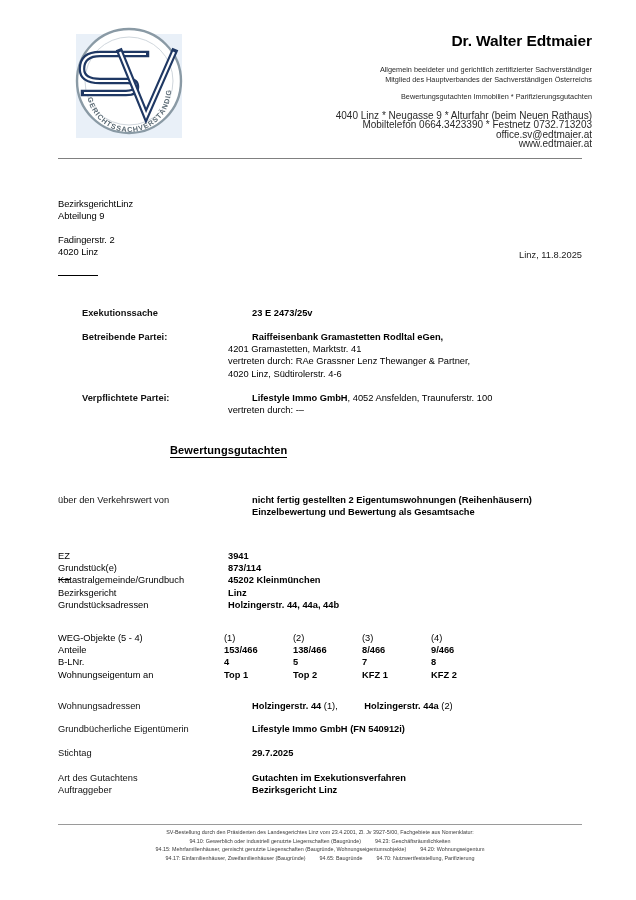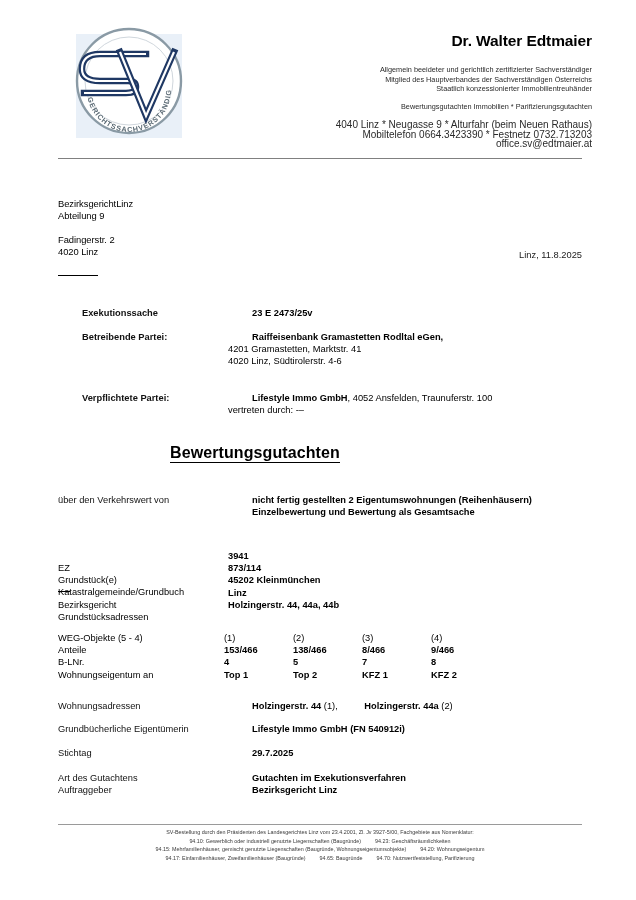--- a/index.html
+++ b/index.html
@@ -124,40 +124,40 @@
   }
   .b { font-weight: bold; margin-left: 24px; }
   .lbl.b { font-weight: bold; }
 
   
   .doc-title {
     position: absolute;
     left: 170px;
     top: 444px;
     width: 400px;
-    font-size: 16px;
+    font-size: 11px;
     font-weight: bold;
     letter-spacing: 0.1px;
   }
   .doc-title span {
     border-bottom: 1.4px solid #000;
     padding-bottom: 1px;
   }
 
   
   .datablock {
     position: absolute;
     left: 58px;
     width: 530px;
     font-size: 9.3px;
     line-height: 12.2px;
   }
   .dl-row { position: relative; height: 12.2px; }
   .dl-row .lbl {
-    position: absolute; left: 0; top: 12px; width: 170px;
+    position: absolute; left: 0; top: 0; width: 170px;
   }
   .dl-row .val {
     position: absolute; left: 170px; top: 0; font-weight: bold;
   }
 
   
   .wegtable {
     position: absolute;
     left: 58px;
     top: 632px;
@@ -219,27 +219,27 @@
         <text font-family="Liberation Sans, sans-serif" font-size="7.2" font-weight="bold" fill="#5c6b75" letter-spacing="0.9">
           <textPath href="#arcpath" startOffset="6%">GERICHTSSACHVERSTÄNDIGE</textPath>
         </text>
       </svg>
     </div>
 
     <div class="hdr-text">
       <div class="hdr-name">Dr. Walter Edtmaier</div>
       <div class="hdr-sub">Allgemein beeideter und gerichtlich zertifizierter Sachverständiger</div>
       <div class="hdr-sub">Mitglied des Hauptverbandes der Sachverständigen Österreichs</div>
-      <div class="hdr-sub">Staatlich konzessionierter Immobilientreuhänder</div>
       <div class="hdr-gap"></div>
       <div class="hdr-serv">Bewertungsgutachten Immobilien * Parifizierungsgutachten</div>
       <div class="hdr-gap2"></div>
       <div class="hdr-contact">4040 Linz * Neugasse 9 * Alturfahr (beim Neuen Rathaus)</div>
       <div class="hdr-contact">Mobiltelefon 0664.3423390 * Festnetz 0732.713203</div>
       <div class="hdr-contact">office.sv@edtmaier.at</div>
+      <div class="hdr-contact">www.edtmaier.at</div>
     </div>
 
     <div class="hdr-rule"></div>
   </div>
 
   <div class="recipient">
     <div>BezirksgerichtLinz</div>
     <div>Abteilung 9</div>
     <div class="blank"></div>
     <div>Fadingerstr. 2</div>
@@ -251,20 +251,21 @@
   <div class="row" style="top:307px;">
     <div class="lbl b">Exekutionssache</div>
     <div class="val b">23 E 2473/25v</div>
   </div>
 
   <div class="row" style="top:331px;">
     <div class="lbl b">Betreibende Partei:</div>
     <div class="val">
       <div class="b">Raiffeisenbank Gramastetten Rodltal eGen,</div>
       <div>4201 Gramastetten, Marktstr. 41</div>
+      <div>vertreten durch: RAe Grassner Lenz Thewanger &amp; Partner,</div>
       <div>4020 Linz, Südtirolerstr. 4-6</div>
     </div>
   </div>
 
   <div class="row" style="top:392px;">
     <div class="lbl b">Verpflichtete Partei:</div>
     <div class="val">
       <div><span class="b">Lifestyle Immo GmbH</span><span>, 4052 Ansfelden, Traunuferstr. 100</span></div>
       <div>vertreten durch: -–</div>
     </div>

